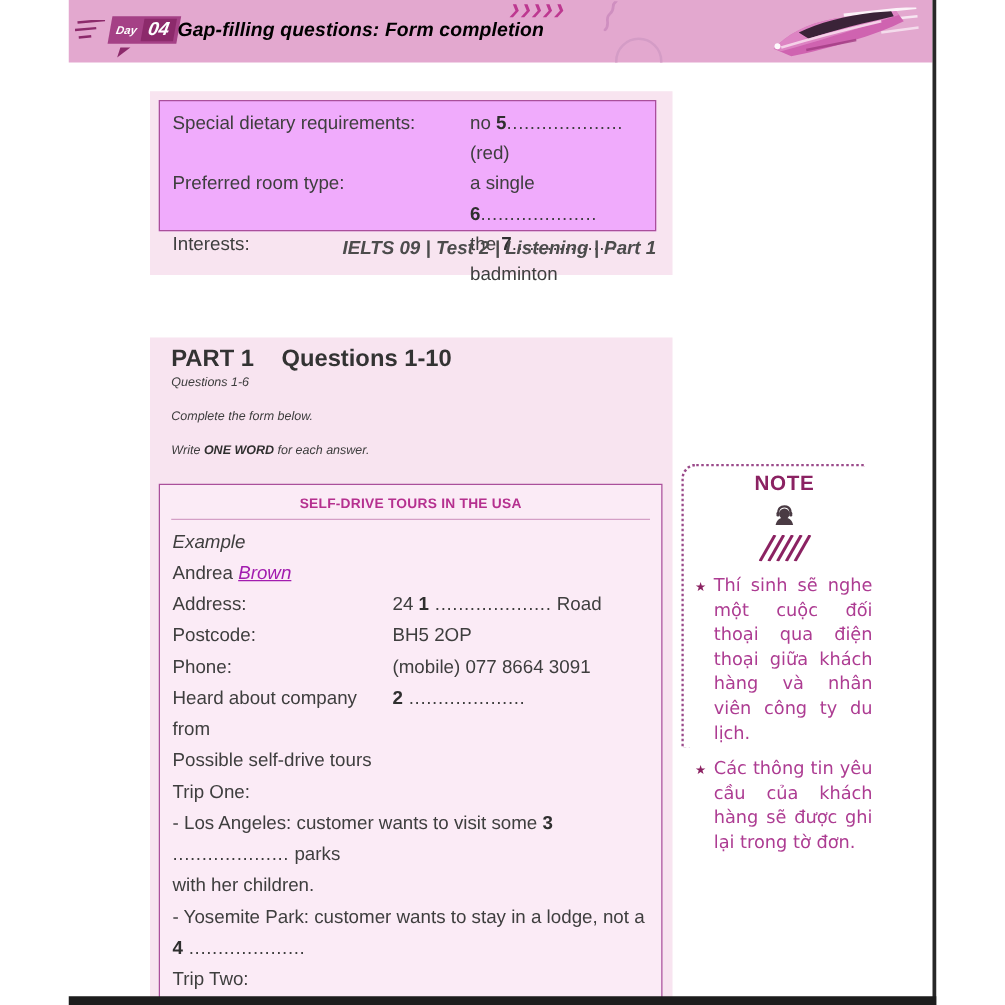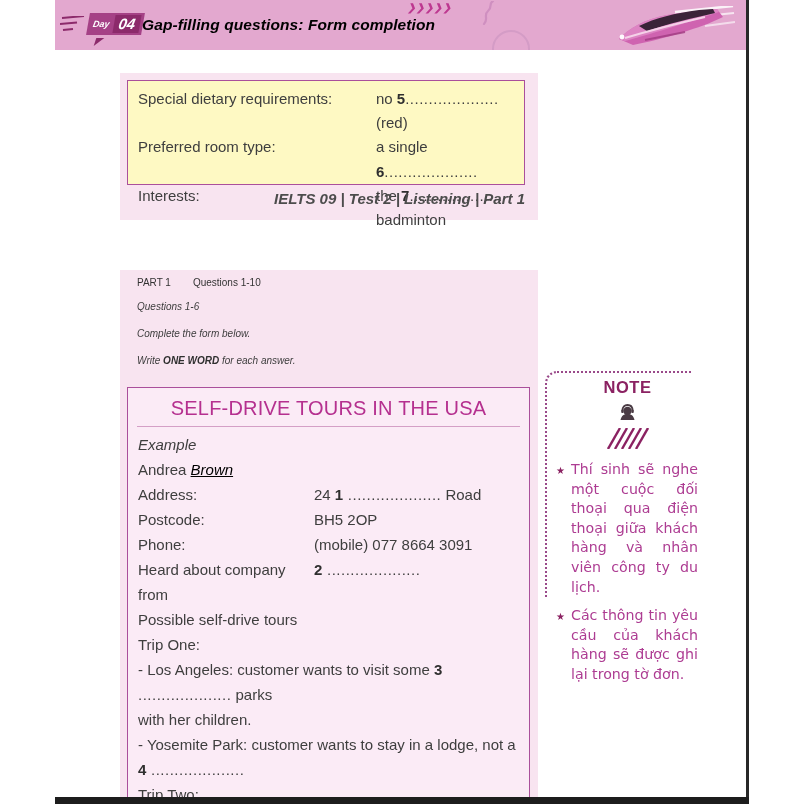--- a/index.html
+++ b/index.html
@@ -17,43 +17,43 @@
   .chevrons { position:absolute; left:353px; top:2px; color:#bd3890; font-size:10px; font-weight:bold; transform:skewX(-14deg); letter-spacing:0.5px; }
   .squiggle { position:absolute; left:425px; top:1px; }
   .deco-circle { position:absolute; left:437px; top:30px; width:38px; height:38px; border:2px solid #d49cc6; border-radius:50%; }
   .train { position:absolute; left:560px; top:6px; }
 
   
   .panel1 { position:absolute; left:120px; top:73px; width:418px; height:147px; background:#f8e4f0; }
   .panel2 { position:absolute; left:120px; top:270px; width:418px; height:534px; background:#f8e4f0; }
 
   
-  .excerpt-box { position:absolute; left:127px; top:80px; width:398px; height:105px; background:#fef9c3; border:1px solid #aa4f9b; padding:6px 0 4px 10px; font-size:15px; color:#3e3e3e; }
+  .excerpt-box { position:absolute; left:127px; top:80px; width:398px; height:105px; background:#f0abfc; border:1px solid #aa4f9b; padding:6px 0 4px 10px; font-size:15px; color:#3e3e3e; }
   .xrow { display:flex; line-height:24.2px; }
   .xlabel { width:238px; flex-shrink:0; }
   b { font-weight:bold; color:#2f2f2f; }
   .citation { position:absolute; left:127px; top:190px; width:398px; text-align:right; font-style:italic; font-weight:bold; font-size:15px; color:#4c4c4c; }
 
   
-  .part-head { position:absolute; left:137px; top:277px; font-size:10px; font-weight:normal; color:#333; }
+  .part-head { position:absolute; left:137px; top:277px; font-size:19px; font-weight:bold; color:#333; }
   .part-head .gap { display:inline-block; width:22px; }
   .instr { position:absolute; left:137px; font-style:italic; font-size:10px; color:#3d3d3d; }
   .i1 { top:301px; } .i2 { top:328px; } .i3 { top:355px; }
   .instr b { font-style:italic; }
 
   
   .form-box { position:absolute; left:127px; top:387px; width:403px; height:425px; background:#fbebf6; border:1.5px solid #aa4f9b; }
-  .form-title { text-align:center; color:#b5308f; font-weight:normal; font-size:20px; padding-top:9px; letter-spacing:0.2px; }
+  .form-title { text-align:center; color:#b5308f; font-weight:bold; font-size:11px; padding-top:9px; letter-spacing:0.2px; }
   .form-rule { height:1px; background:#d49fc6; margin:6px 9px 0 9px; }
   .form-body { padding:5px 12px 0 10px; font-size:15px; color:#3e3e3e; }
   .example { font-style:italic; line-height:25px; }
   .frow { display:flex; line-height:25px; }
   .flabel { width:176px; flex-shrink:0; }
   .fline { line-height:25px; }
-  .name-link { color:#000000; font-style:italic; text-decoration:underline; }
+  .name-link { color:#a21caf; font-style:italic; text-decoration:underline; }
   .dots { letter-spacing:0.5px; color:#3e3e3e; font-weight:normal; }
 
   
   .note { position:absolute; left:545px; top:371px; width:147px; height:227px; border-top:2px dotted #9a4a8a; border-left:2px dotted #9a4a8a; border-top-left-radius:12px; padding:5px 0 0 4px; }
   .note-head { display:flex; align-items:center; gap:7px; padding-left:12px;flex-direction:column; }
   .note-title { font-size:16.5px; font-weight:bold; color:#8b2262; letter-spacing:0.5px; }
   .note-body { margin-top:11px; padding-left:5px; }
   .bullet { position:relative; padding-left:15px; width:142px; color:#ad3c92; font-size:14.2px; line-height:19.6px; text-align:justify; font-family:"DejaVu Sans",sans-serif; margin-bottom:9px; }
   .star { position:absolute; left:0; top:1px; font-size:10px; color:#8b2262; font-family:"DejaVu Sans",sans-serif; }
 

